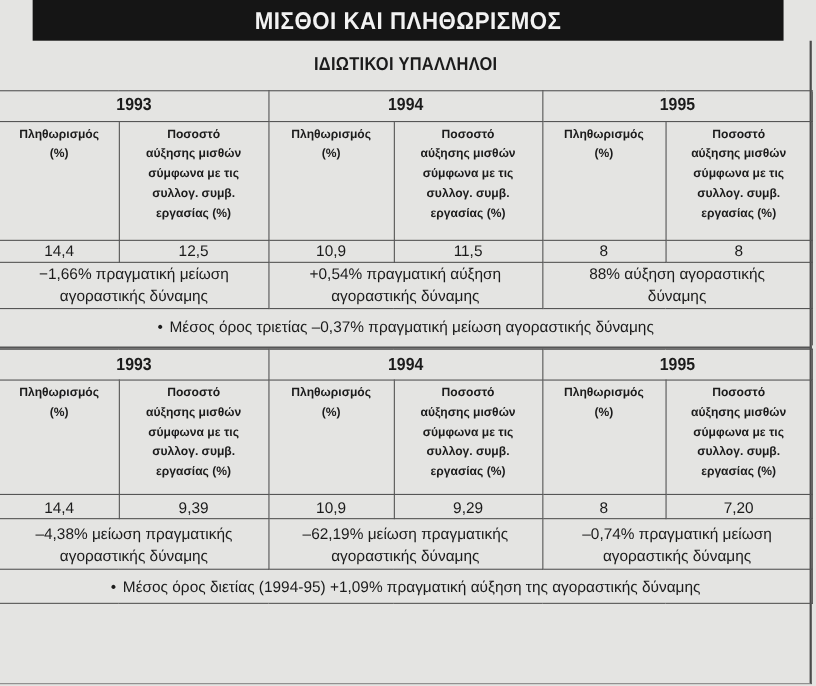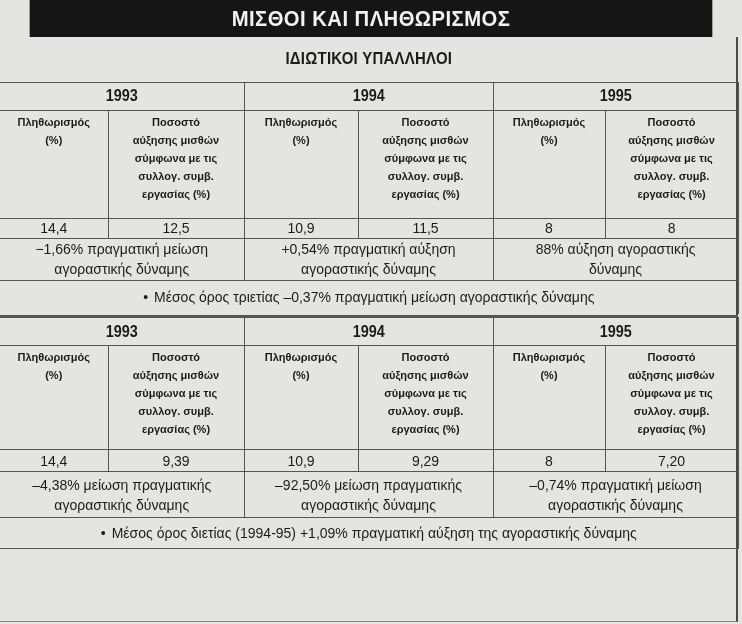--- a/index.html
+++ b/index.html
@@ -199,21 +199,21 @@
       <td class="val">9,29</td>
       <td class="val">8</td>
       <td class="val">7,20</td>
     </tr>
     <tr style="height:46px">
       <td colspan="2" class="note">
         <div>–4,38% μείωση πραγματικής</div>
             <div>αγοραστικής δύναμης</div>
       </td>
       <td colspan="2" class="note">
-        <div>–92,50% μείωση πραγματικής</div>
+        <div>–62,19% μείωση πραγματικής</div>
             <div>αγοραστικής δύναμης</div>
       </td>
       <td colspan="2" class="note">
         <div>–0,74% πραγματική μείωση</div>
             <div>αγοραστικής δύναμης</div>
       </td>
     </tr>
     <tr style="height:31px">
       <td colspan="6" class="avg">
         <span class="bullet">•</span><span>Μέσος όρος διετίας (1994-95) +1,09% πραγματική αύξηση της αγοραστικής δύναμης</span>

